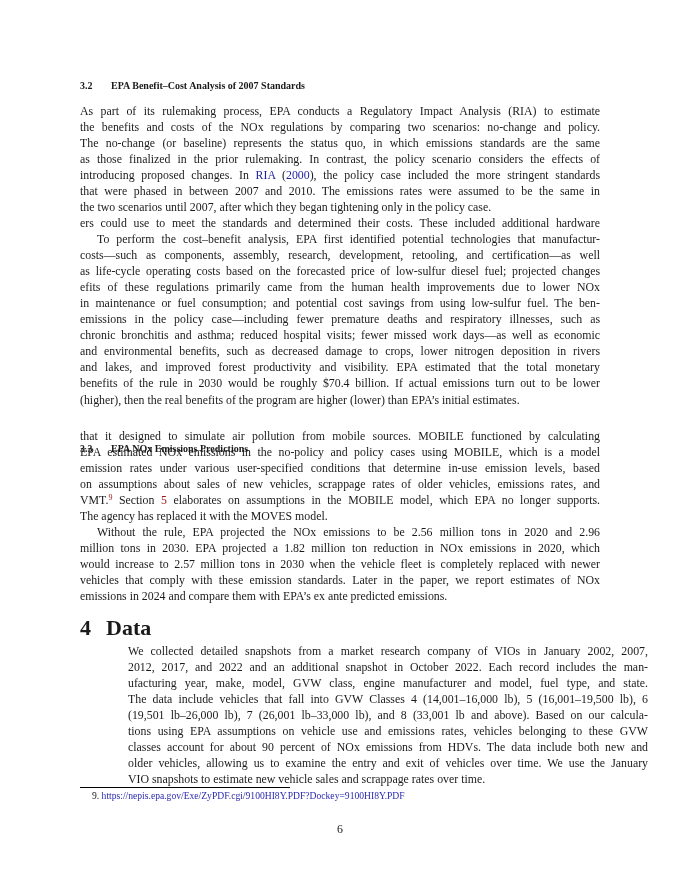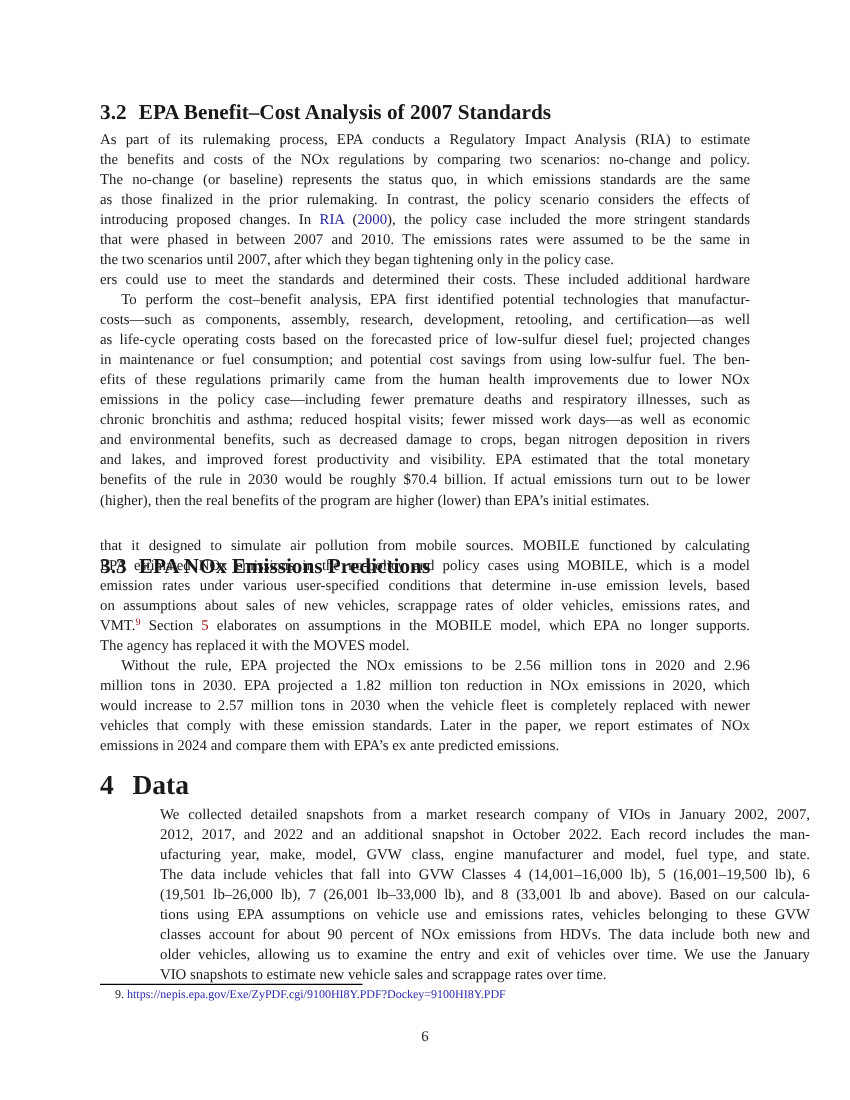--- a/index.html
+++ b/index.html
@@ -1,19 +1,19 @@
 <!DOCTYPE html>
 <html><head>
 <meta charset="utf-8">
 <style>
   html, body { margin: 0; padding: 0; background: #ffffff; }
   body { width: 680px; height: 880px; position: relative; overflow: hidden;
          font-family: "DejaVu Serif", "Liberation Serif", serif; color: #1a1a1a; }
   .page { position: absolute; left: 80px; top: 0; width: 520px; }
-  .sec-head { position: absolute; left: 0; font-weight: bold; font-size: 17px; white-space: nowrap;
+  .sec-head { position: absolute; left: 0; font-weight: bold; font-size: 10px; white-space: nowrap;
               font-family: "Liberation Serif", serif; }
   .sec-head .num { display: inline-block; width: 31px; }
   .h4 { font-size: 22px; }
   .h4 .num { width: 26px; }
   .para { position: absolute; left: 0; width: 520px; font-family: "Liberation Serif", serif;
           font-size: 11.85px; line-height: 16.05px; text-align: justify; hyphens: manual; }
   .para .line { display: block; text-align: justify; text-align-last: justify; height: 16.05px; white-space: nowrap; }
   .para .line.last { text-align-last: left; }
   .indent { padding-left: 17px; }
   a.cite { color: #1f1f9c; text-decoration: none; }
@@ -42,25 +42,25 @@
     <span class="line"><span>introducing proposed changes. In </span><a class="cite">RIA</a><span> (</span><a class="cite">2000</a><span>), the policy case included the more stringent standards</span></span>
     <span class="line">that were phased in between 2007 and 2010. The emissions rates were assumed to be the same in</span>
     <span class="line last">the two scenarios until 2007, after which they began tightening only in the policy case.</span>
   </div>
 
   <div class="para" style="top:215px;">
     <span class="line">ers could use to meet the standards and determined their costs. These included additional hardware</span>
     <span class="line indent">To perform the cost–benefit analysis, EPA first identified potential technologies that manufactur-</span>
     <span class="line">costs—such as components, assembly, research, development, retooling, and certification—as well</span>
     <span class="line">as life-cycle operating costs based on the forecasted price of low-sulfur diesel fuel; projected changes</span>
+    <span class="line">efits of these regulations primarily came from the human health improvements due to lower NOx</span>
     <span class="line">in maintenance or fuel consumption; and potential cost savings from using low-sulfur fuel. The ben-</span>
-    <span class="line">efits of these regulations primarily came from the human health improvements due to lower NOx</span>
     <span class="line">emissions in the policy case—including fewer premature deaths and respiratory illnesses, such as</span>
     <span class="line">chronic bronchitis and asthma; reduced hospital visits; fewer missed work days—as well as economic</span>
-    <span class="line">and environmental benefits, such as decreased damage to crops, began nitrogen deposition in rivers</span>
+    <span class="line">and environmental benefits, such as decreased damage to crops, lower nitrogen deposition in rivers</span>
     <span class="line">and lakes, and improved forest productivity and visibility. EPA estimated that the total monetary</span>
     <span class="line">benefits of the rule in 2030 would be roughly $70.4 billion. If actual emissions turn out to be lower</span>
     <span class="line last">(higher), then the real benefits of the program are higher (lower) than EPA’s initial estimates.</span>
   </div>
 
   <div class="sec-head" style="top:401px;margin-top:42px;">
     <span class="num">3.3</span><span>EPA NOx Emissions Predictions</span>
   </div>
 
   <div class="para" style="top:428px;">

